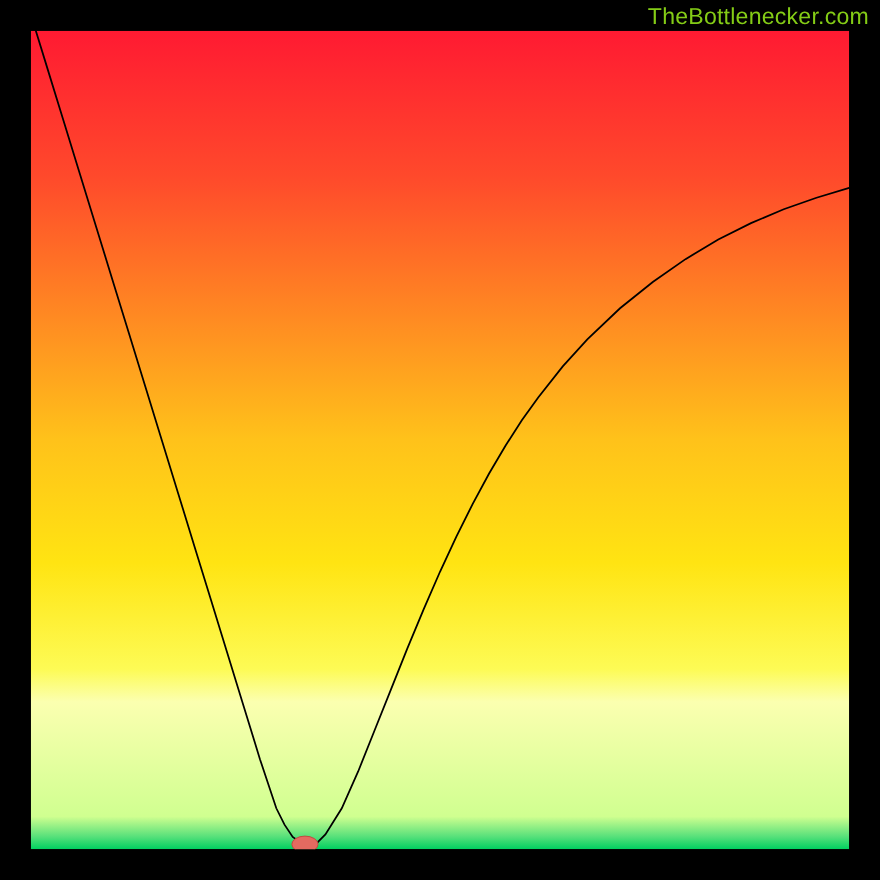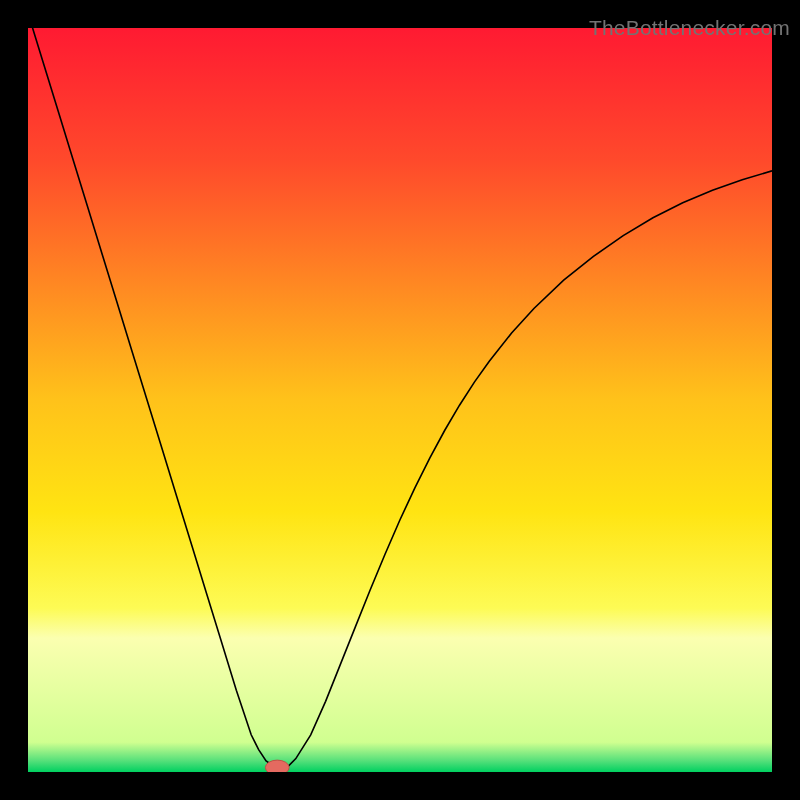--- a/index.html
+++ b/index.html
@@ -6,23 +6,23 @@
     margin: 0;
     padding: 0;
     width: 800px;
     height: 800px;
     background: #000;
     font-family: Arial, Helvetica, sans-serif;
     overflow: hidden;
   }
   .watermark {
     position: absolute;
-    top: 16px;
+    top: 4px;
     right: 10px;
-    color: #737373;
+    color: #84cc16;
     font-size: 21px;
     font-weight: 400;
     letter-spacing: 0.2px;
     z-index: 10;
   }
   .plot-wrap {
     position: absolute;
     left: 28px;
     top: 28px;
     width: 744px;

